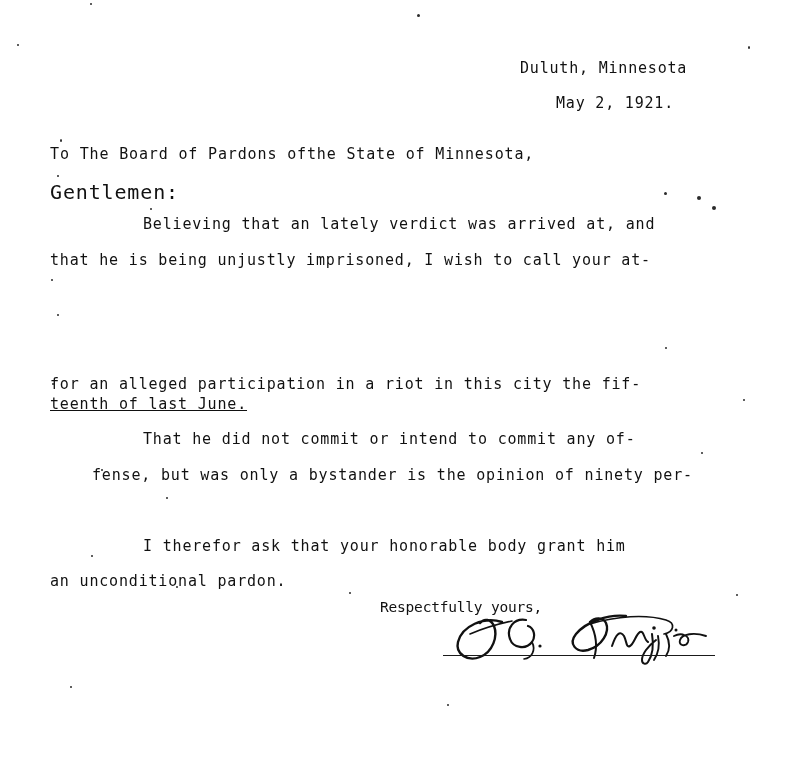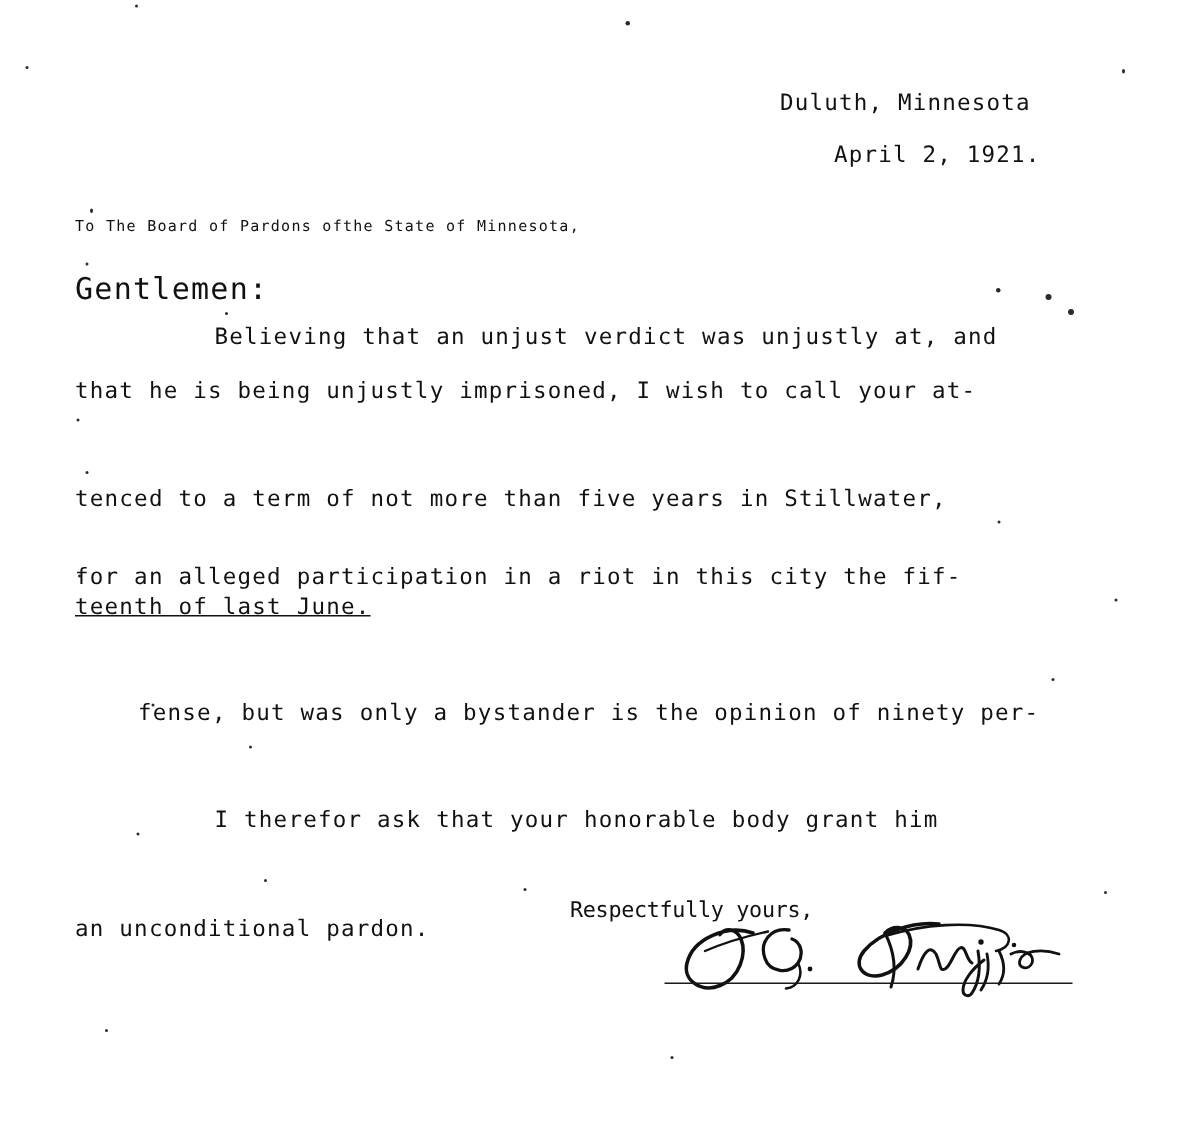--- a/index.html
+++ b/index.html
@@ -40,21 +40,21 @@
     position: absolute;
     left: 556px;
     top: 96px;
     font-size: 15px;
     letter-spacing: 0.8px;
   }
 
   .addressee {
     left: 50px;
     top: 147px;
-    font-size: 10px;
+    font-size: 15px;
     letter-spacing: 0.85px;
   }
   .salutation {
     left: 50px;
     top: 182px;
     font-size: 20px;
     letter-spacing: 0.85px;
   }
 
   .body-line {
@@ -128,35 +128,35 @@
   <div class="speckle" style="left:101px;top:469px;width:2px;height:2px;"></div>
   <div class="speckle" style="left:166px;top:497px;width:2px;height:2px;"></div>
   <div class="speckle" style="left:91px;top:555px;width:2px;height:2px;"></div>
   <div class="speckle" style="left:176px;top:586px;width:2px;height:2px;"></div>
   <div class="speckle" style="left:349px;top:592px;width:2px;height:2px;"></div>
   <div class="speckle" style="left:736px;top:594px;width:2px;height:2px;"></div>
   <div class="speckle" style="left:70px;top:686px;width:2px;height:2px;"></div>
   <div class="speckle" style="left:447px;top:704px;width:2px;height:2px;"></div>
 
   <div class="tw place-line">Duluth, Minnesota</div>
-  <div class="tw date-line">April 2, 1921.</div>
+  <div class="tw date-line">May 2, 1921.</div>
 
   <div class="tw addressee">To The Board of Pardons ofthe State of Minnesota,</div>
   <div class="tw salutation">Gentlemen:</div>
 
-  <div class="tw body-line indented" style="top:217px;">Believing that an unjust verdict was unjustly at, and</div>
+  <div class="tw body-line indented" style="top:217px;">Believing that an lately verdict was arrived at, and</div>
   <div class="tw body-line" style="top:253px;">that he is being unjustly imprisoned, I wish to call your at-</div>
-  <div class="tw body-line" style="top:325px;">tenced to a term of not more than five years in Stillwater,</div>
   <div class="tw body-line" style="top:361px;margin-top:16px;">for an alleged participation in a riot in this city the fif-</div>
   <div class="tw body-line" style="top:397px;text-decoration:underline;">teenth of last June.</div>
 
+  <div class="tw body-line indented" style="top:432px;">That he did not commit or intend to commit any of-</div>
   <div class="tw body-line" style="top:468px;margin-left:42px;">fense, but was only a bystander is the opinion of ninety per-</div>
 
   <div class="tw body-line indented" style="top:539px;">I therefor ask that your honorable body grant him</div>
-  <div class="tw body-line" style="top:574px;margin-top:38px;">an unconditional pardon.</div>
+  <div class="tw body-line" style="top:574px;">an unconditional pardon.</div>
 
   <div class="tw closing">Respectfully yours,</div>
 
   <div class="signature-wrap">
     <svg viewBox="0 0 290 52" preserveAspectRatio="none" aria-hidden="true">
       <g fill="none" stroke="#111111" stroke-linecap="round" stroke-linejoin="round">
 
         <path d="M62 10 C44 4, 22 14, 18 30 C15 42, 28 50, 40 45 C53 40, 58 24, 54 14 C51 7, 44 6, 40 11" stroke-width="2.4"></path>
 
         <path d="M30 22 C44 16, 58 12, 72 9" stroke-width="1.6"></path>

